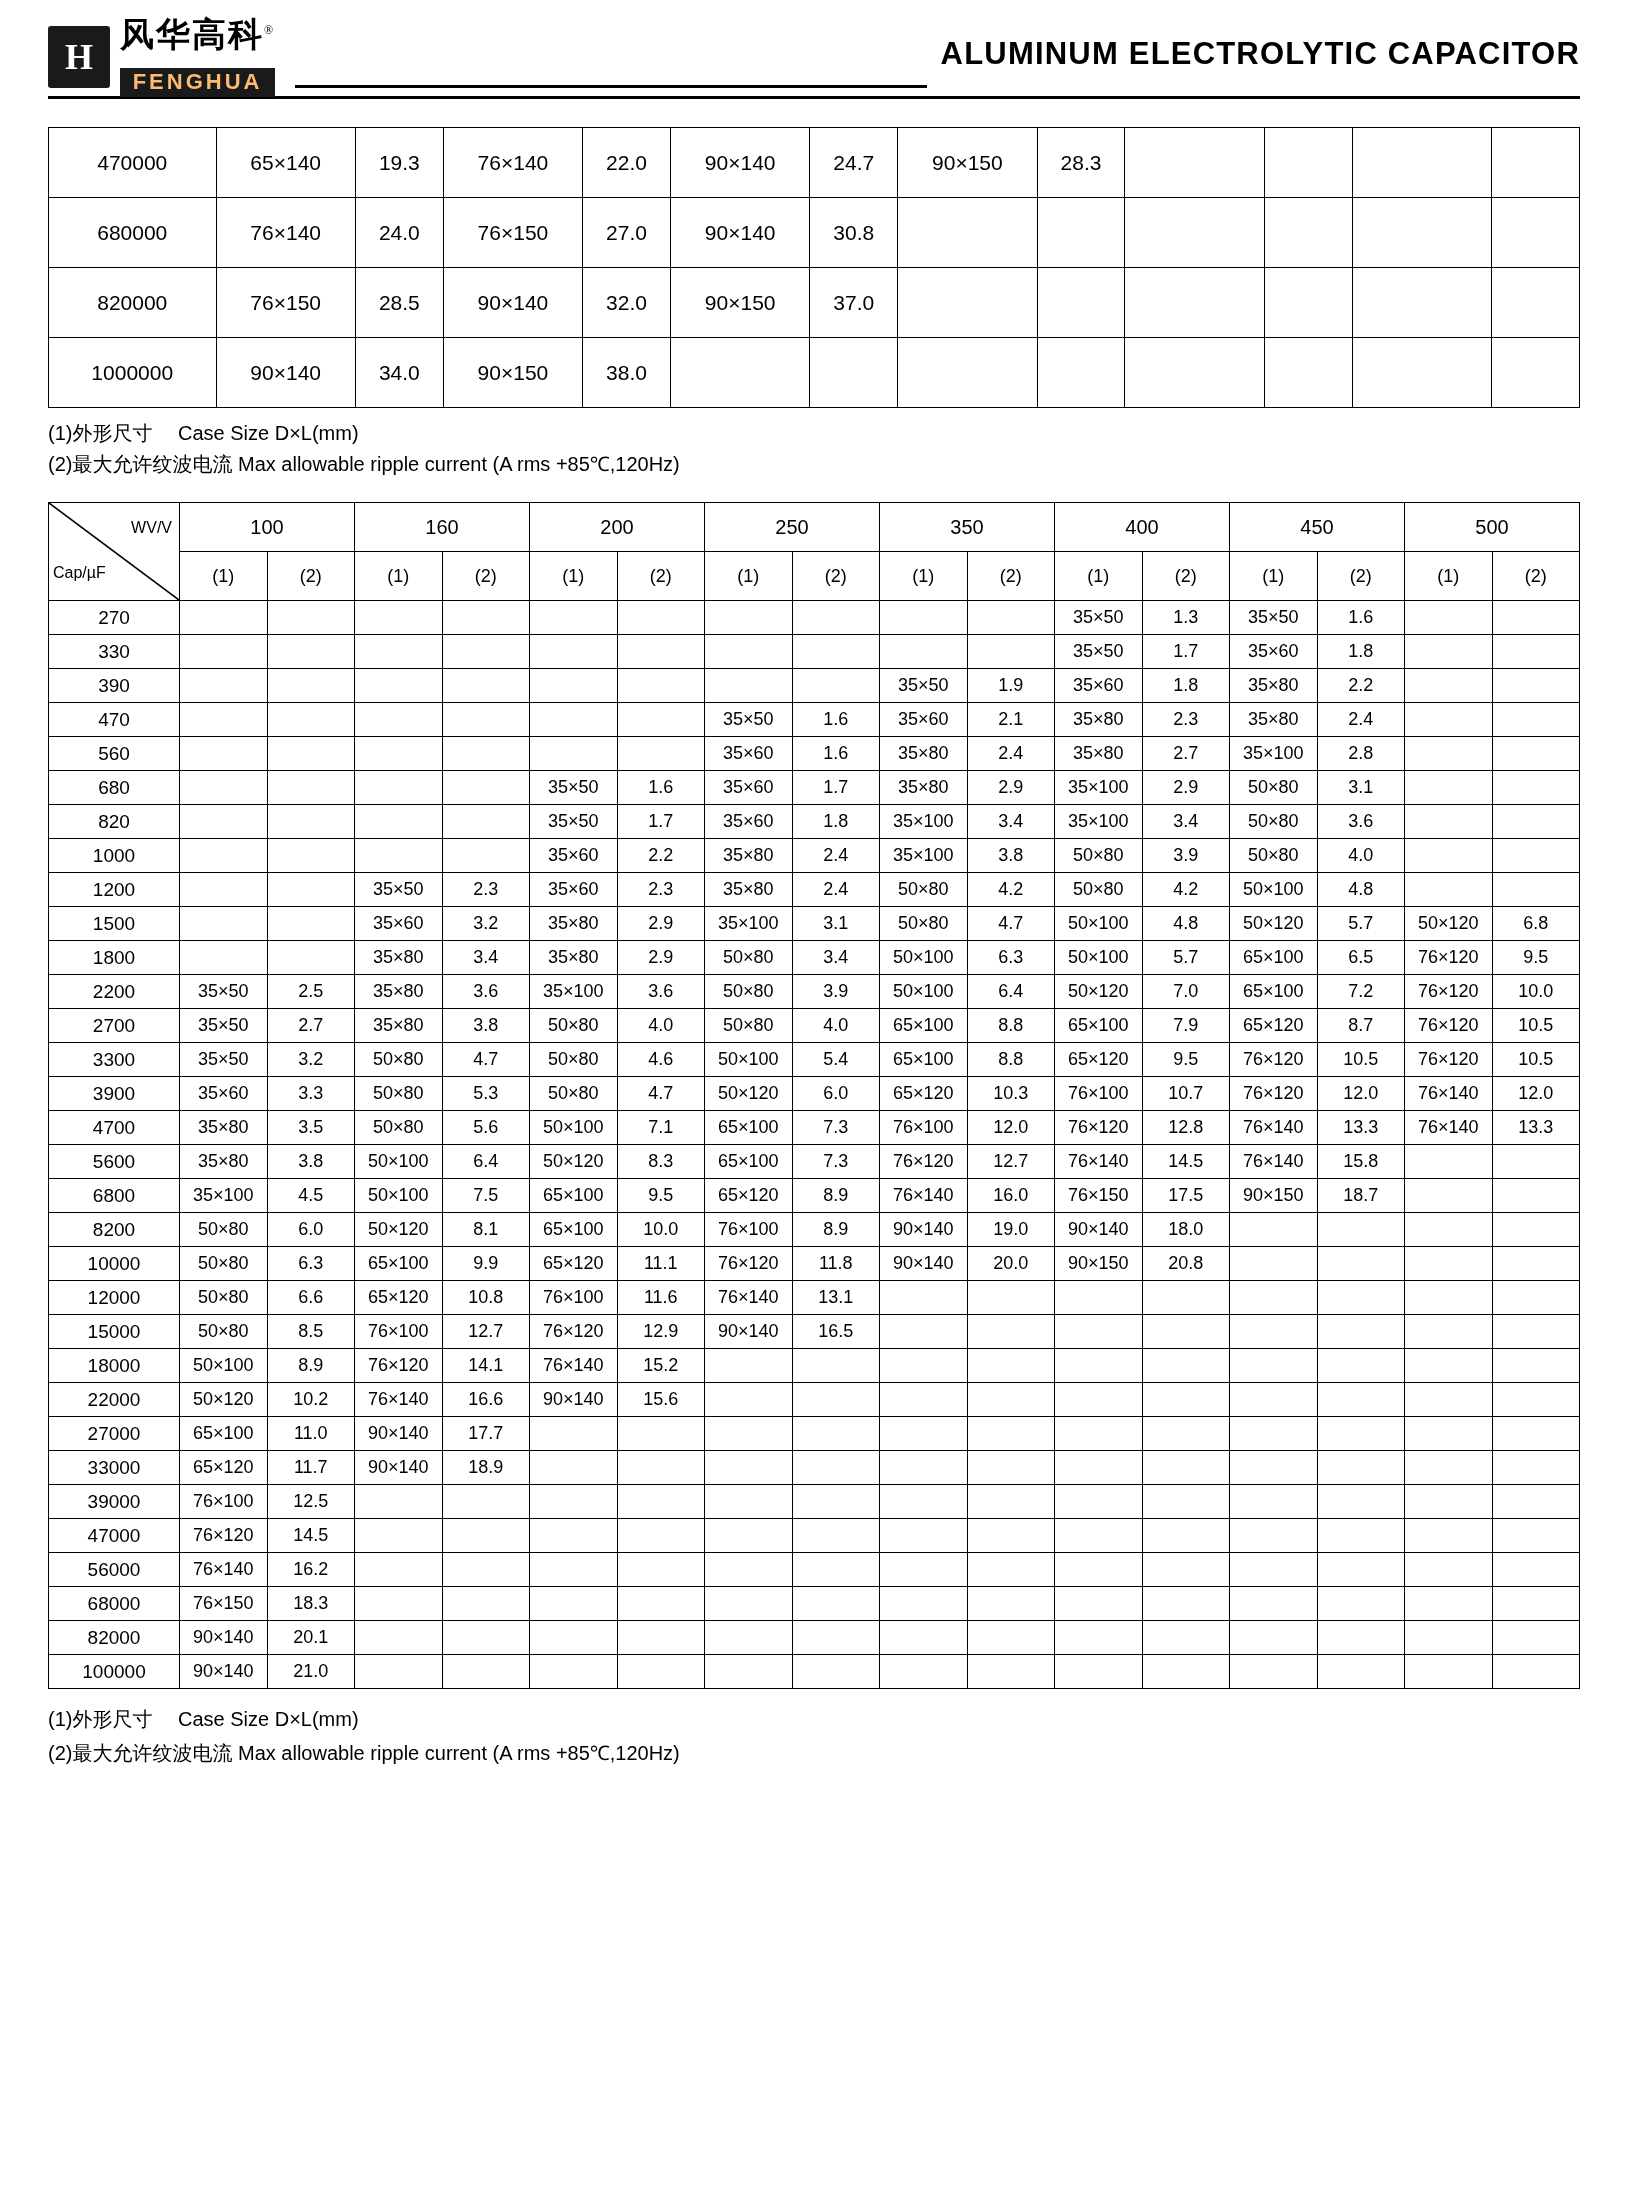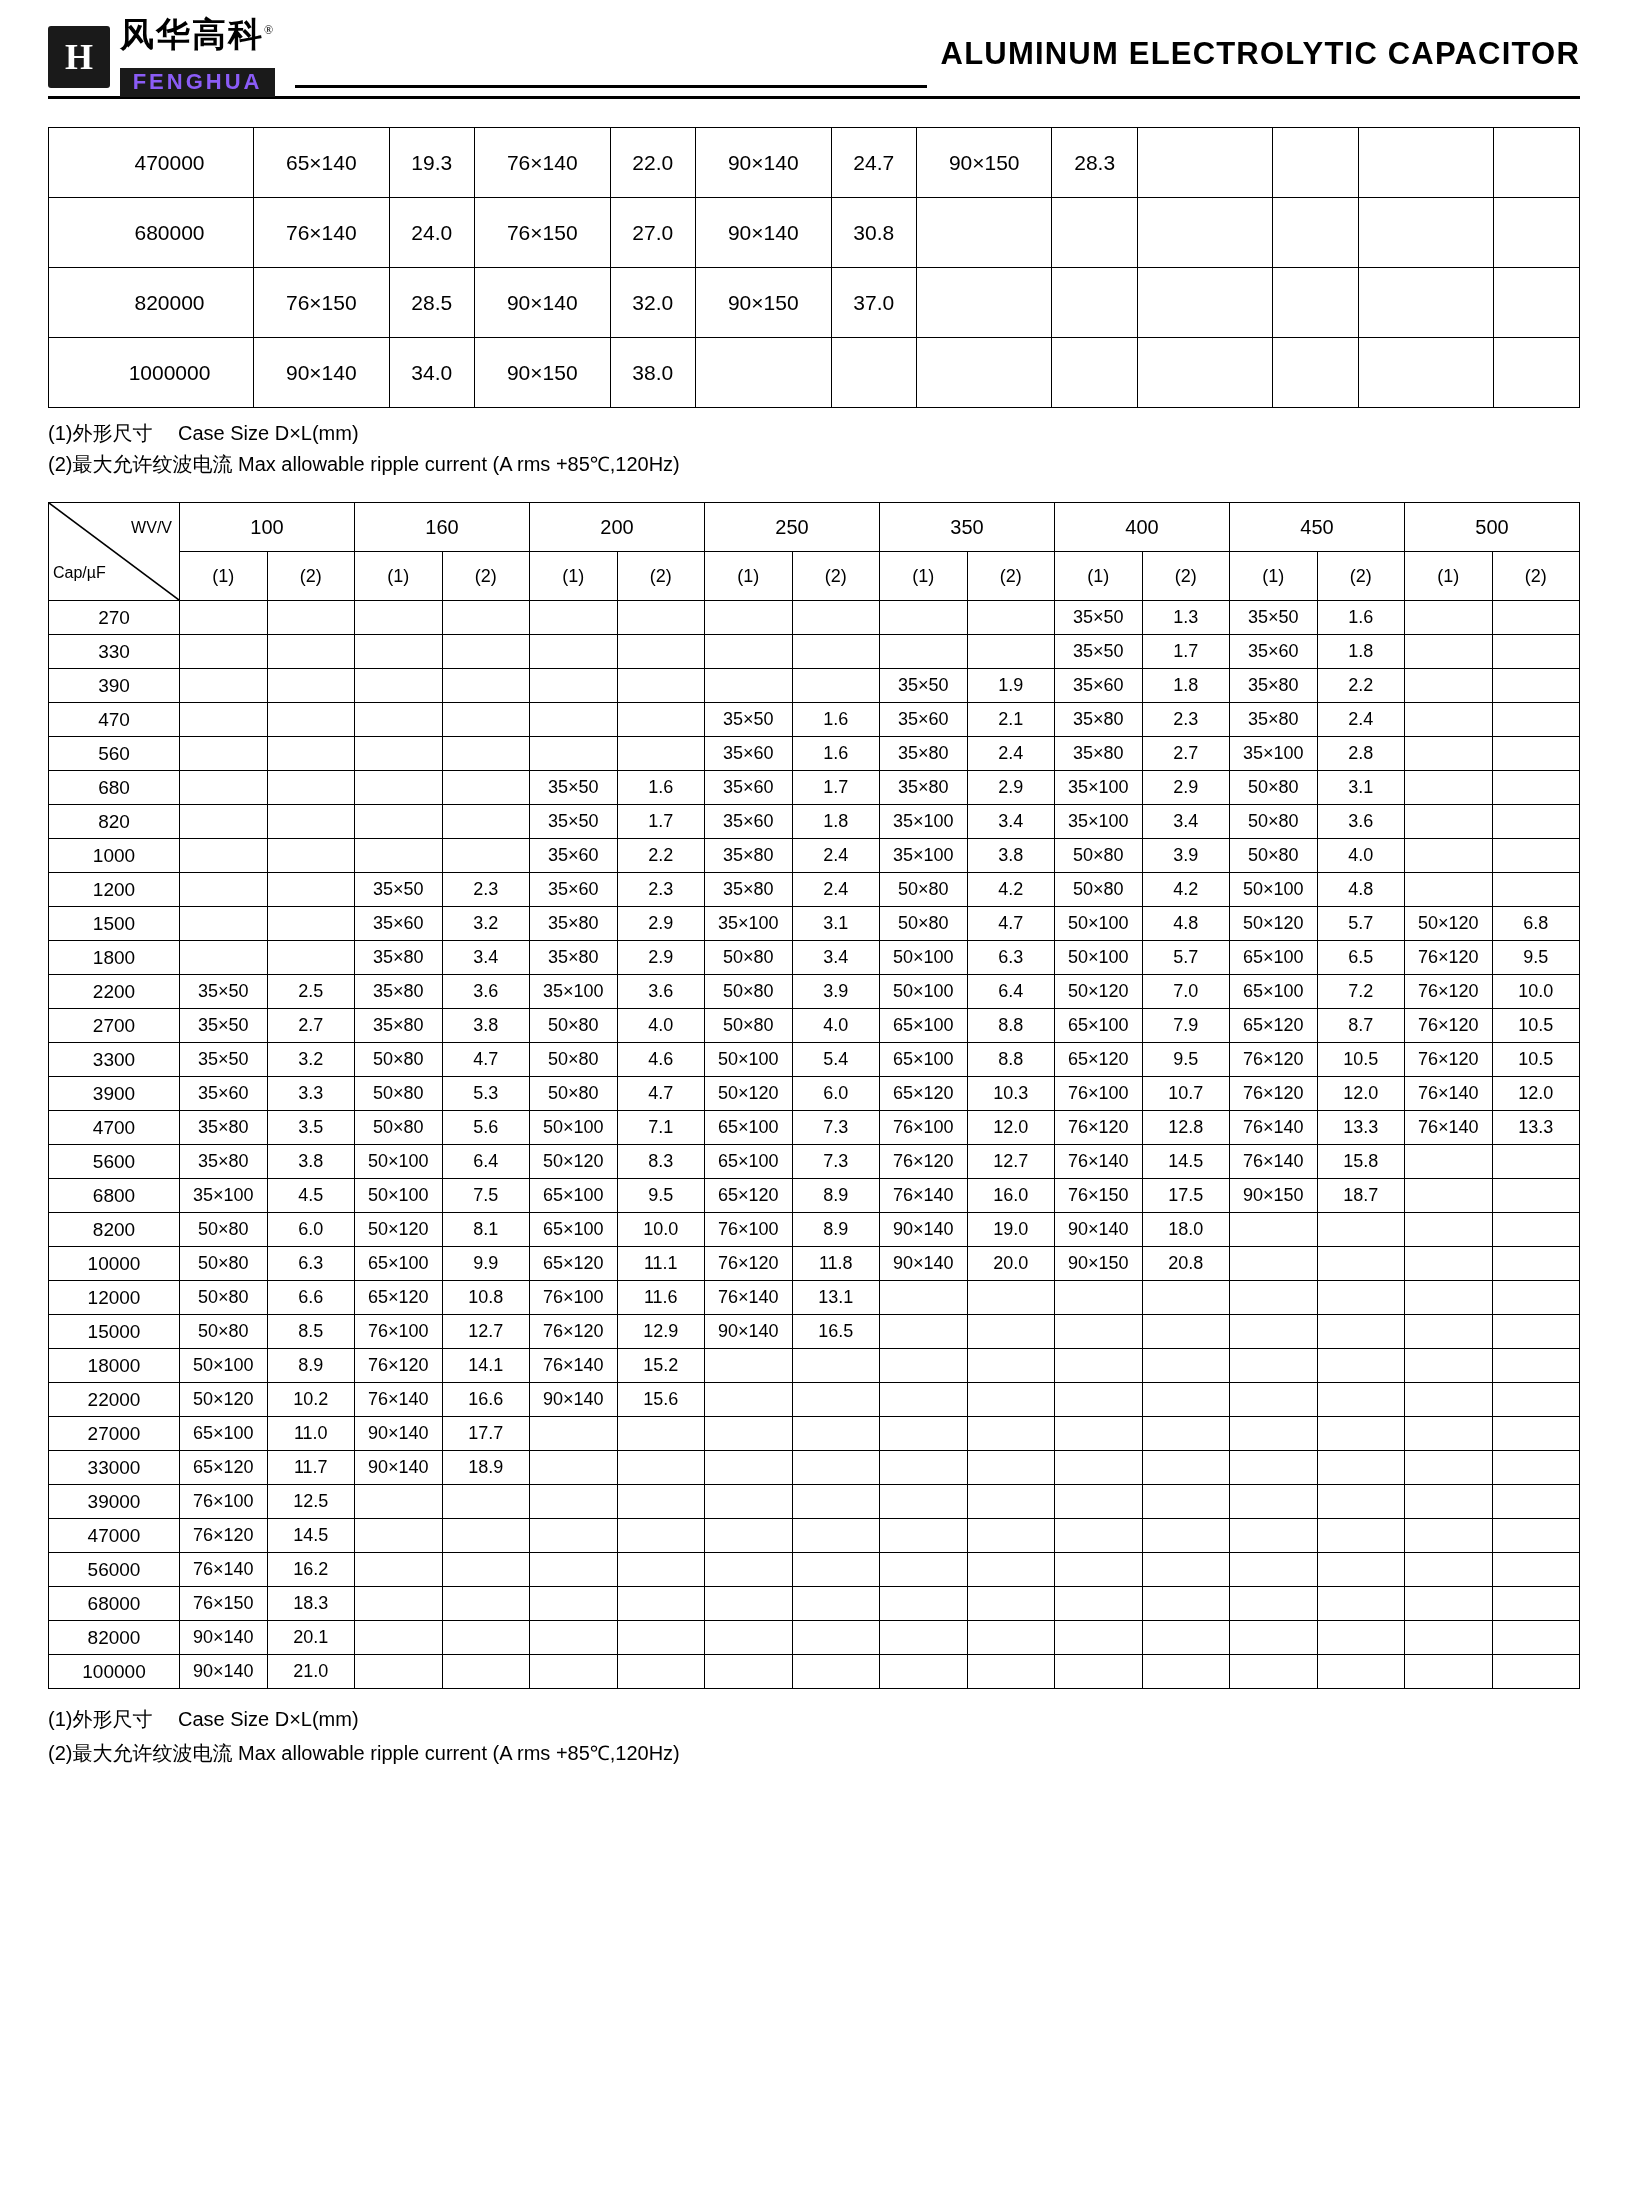--- a/index.html
+++ b/index.html
@@ -63,21 +63,21 @@
     line-height: 1.05;
     position: relative;
   }
   .logo-reg {
     font-size: 12px;
     vertical-align: super;
     font-weight: normal;
   }
   .logo-en {
     background: #1a1a1a;
-    color: #8b5cf6;
+    color: #fdba74;
     font-size: 22px;
     font-weight: bold;
     letter-spacing: 3px;
     padding: 1px 6px 2px 6px;
     text-align: center;
     margin-top: 16px;
   }
   .header-rule {
     flex: 1 1 auto;
     height: 0;
@@ -118,21 +118,21 @@
   #top-table-wrap {
     margin: 28px 48px 0 48px;
   }
   #top-table {
     width: 1532px;
   }
   #top-table td {
     height: 69px;
     font-size: 21px;
   }
-  #top-table td.cap { width: 142px; padding-left: 37px; }
+  #top-table td.cap { width: 142px; }
   #top-table td.size { width: 118px; }
   #top-table td.cur { width: 74px; }
 
   .note-line {
     margin: 0 48px;
     font-size: 20px;
     line-height: 1.55;
     font-family: "Liberation Sans", sans-serif;
   }
   .note-first { margin-top: 10px; }

